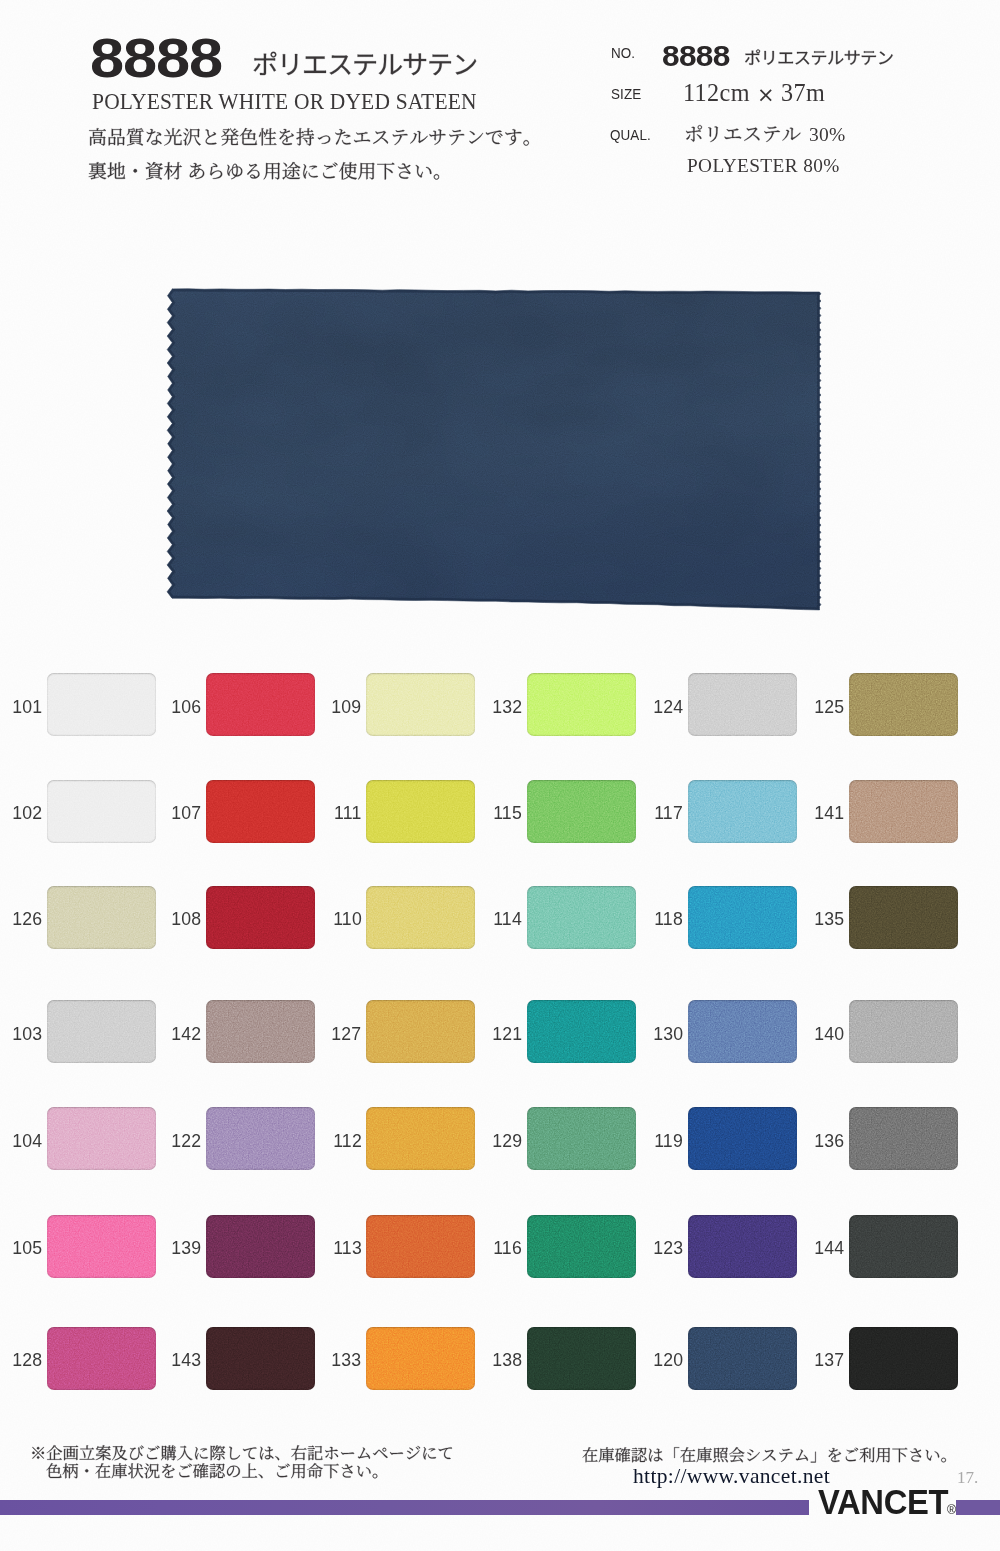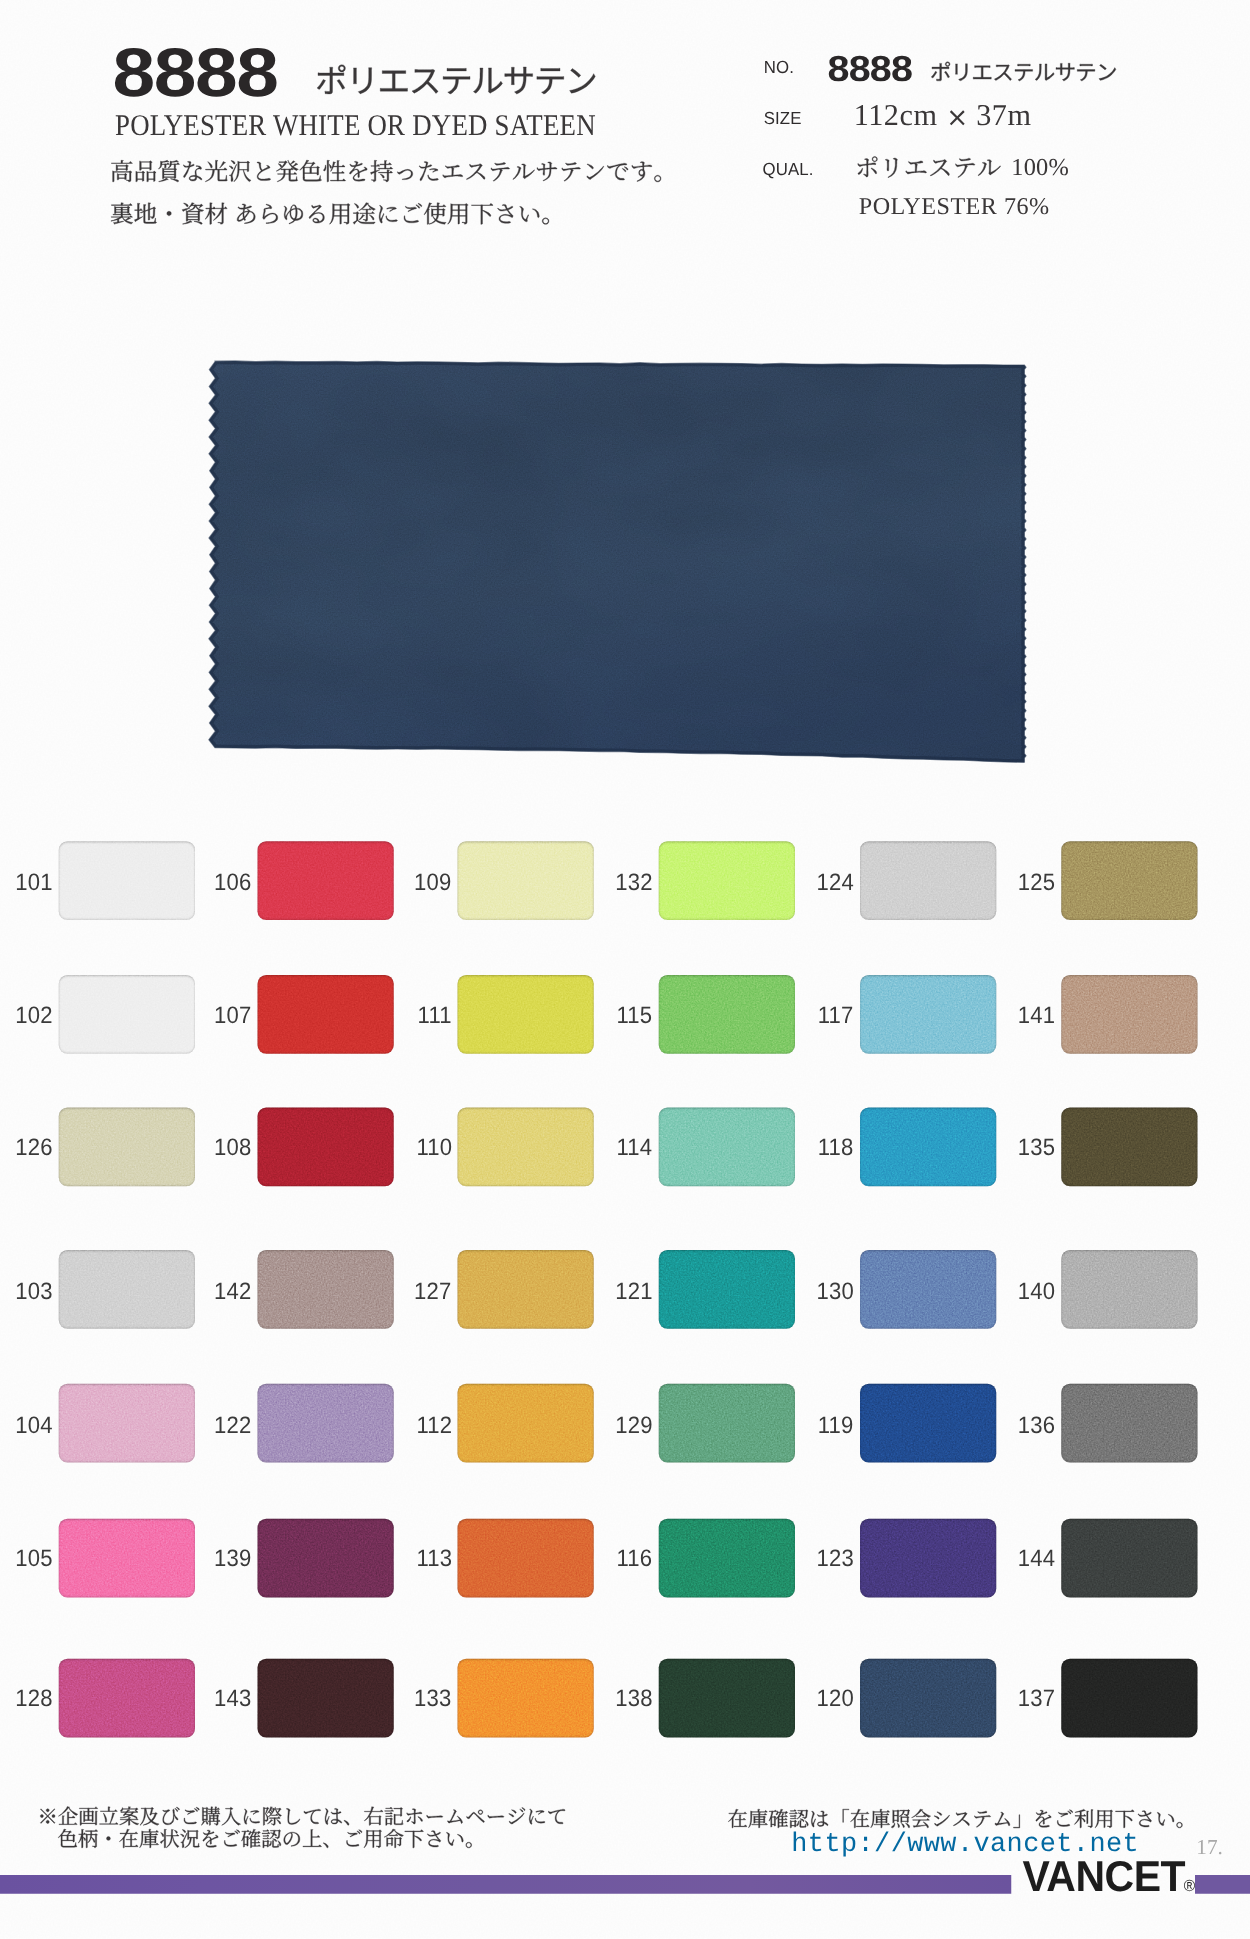--- a/index.html
+++ b/index.html
@@ -53,21 +53,21 @@
   .chip::after{content:"";position:absolute;inset:0;border-radius:7px;
                background:#808080;filter:url(#chipnoise);mix-blend-mode:overlay;opacity:.42;}
   .ccode{position:absolute;font-family:"Liberation Sans",sans-serif;font-size:19px;
          color:#3a3a3a;letter-spacing:.2px;line-height:1;text-align:right;
          transform:scaleX(.93);transform-origin:right top;}
 
   
   #note1{left:30px;top:1459px;}
   #note2{left:46px;top:1477px;}
   #stock{left:582px;top:1460.5px;}
-  #url{left:633px;top:1464px;font-family:Liberation Mono, monospace;font-size:21.5px;color:#0369a1;letter-spacing:.35px;}
+  #url{left:633px;top:1464px;font-family:Liberation Serif, serif;font-size:21.5px;color:#0f172a;letter-spacing:.35px;}
   #pageno{left:957px;top:1468px;font-family:"Liberation Serif",serif;font-size:17px;color:#a9a9a9;}
   #bar-left{left:0;top:1500px;width:809px;height:15px;
             background:linear-gradient(90deg,#6a52a0 0%,#6d55a2 20%,#6f58a0 48%,#73599f 74%,#6b539e 100%);}
   #bar-right{left:956px;top:1500px;width:44px;height:15px;background:#7058a3;}
   #brand{left:818px;top:1485px;font-family:"Liberation Sans",sans-serif;font-weight:700;font-size:34.5px;
          letter-spacing:-.4px;color:#1d1d1d;line-height:1;transform:scaleX(.95);transform-origin:left top;}
   #brand .rmark{font-size:13px;vertical-align:0px;font-weight:400;letter-spacing:0;margin-left:-1px;}
 </style>
 </head>
 <body>
@@ -114,22 +114,22 @@
       </svg>
 </div>
 <div class="abs splabel" id="size-label">SIZE</div>
 <div class="abs" id="size-value"><span>112cm</span><span class="times">×</span><span>37m</span></div>
 <div class="abs splabel" id="qual-label">QUAL.</div>
 <div class="abs" id="qual-kata">
   <svg class="jp" width="117" height="46" viewBox="0 -34 117 46" style="margin-top: -34px;">
         <path d="M15.8 -11.6Q14.9 -11.6 14.3 -12.2Q13.7 -12.9 13.7 -13.7Q13.7 -14.6 14.3 -15.2Q14.9 -15.8 15.8 -15.8Q16.6 -15.8 17.3 -15.2Q17.9 -14.6 17.9 -13.7Q17.9 -12.9 17.3 -12.2Q16.6 -11.6 15.8 -11.6ZM9.4 .6Q9.1 .6 9 .5Q8.9 .4 8.8 .2Q8.7 -0 8.4 -.3Q8.2 -.6 7.7 -.9Q7.3 -1.3 6.8 -1.5L7 -1.9Q7.5 -1.8 8 -1.6Q8.5 -1.4 8.9 -1.3Q9 -1.3 9.2 -1.4Q9.3 -1.4 9.3 -1.6Q9.3 -1.9 9.3 -2.6Q9.3 -3.3 9.3 -4.2Q9.4 -5 9.4 -5.9Q9.4 -6.7 9.4 -7.3Q9.4 -7.7 9.3 -8.3Q9.3 -8.9 9.3 -9.6Q9.3 -10.2 9.3 -10.8Q9.3 -11.5 9.3 -11.9Q9.3 -12.4 9.2 -12.7Q9.2 -13.1 8.8 -13.3Q8.5 -13.4 7.7 -13.5L7.7 -13.9Q8 -14 8.4 -14.1Q8.8 -14.2 9.1 -14.2Q9.6 -14.1 10 -14Q10.4 -13.8 10.7 -13.5Q11 -13.2 11 -13Q11 -12.8 10.8 -12.7Q10.7 -12.6 10.6 -12.5Q10.6 -12.4 10.5 -12.1Q10.5 -11.7 10.5 -11.1Q10.4 -10.5 10.4 -9.8Q10.4 -9.2 10.4 -8.5Q10.4 -7.8 10.4 -7.3Q10.4 -6.9 10.4 -6.2Q10.4 -5.4 10.4 -4.6Q10.5 -3.8 10.5 -3.1Q10.5 -2.3 10.5 -1.8Q10.5 -1.2 10.5 -1.1Q10.5 -.7 10.4 -.3Q10.2 .1 10 .4Q9.7 .6 9.4 .6ZM3.1 -1.5Q2.7 -1.5 2.6 -1.7Q2.4 -1.9 2.4 -2.2Q2.4 -2.4 2.5 -2.6Q2.6 -2.7 2.9 -2.9Q3.1 -3 3.4 -3.3Q4.4 -4.1 4.9 -4.9Q5.4 -5.6 5.7 -6.4L6.2 -6.3Q6.1 -5.5 5.8 -4.7Q5.5 -3.8 5.1 -3.1Q4.6 -2.4 4.1 -2Q3.6 -1.5 3.1 -1.5ZM3.9 -7.8Q3.7 -7.8 3.4 -8Q3.2 -8.2 2.9 -8.4Q2.6 -8.7 2.5 -9Q2.4 -9.2 2.3 -9.5Q2.3 -9.8 2.2 -10.1L2.6 -10.3Q2.9 -9.9 3.2 -9.6Q3.5 -9.2 3.8 -9.3Q4.1 -9.3 4.7 -9.3Q5.2 -9.4 5.9 -9.5Q6.7 -9.5 7.4 -9.6Q8.1 -9.7 8.7 -9.8Q9.3 -9.9 9.7 -9.9Q11.5 -10.1 12.5 -10.3Q13.5 -10.4 14 -10.6Q14.5 -10.7 14.7 -10.7Q14.9 -10.8 15.1 -10.8Q15.5 -10.8 15.9 -10.7Q16.3 -10.5 16.5 -10.3Q16.8 -10.1 16.8 -9.9Q16.8 -9.6 16.6 -9.5Q16.5 -9.3 16.1 -9.3Q15.7 -9.3 15.2 -9.4Q14.8 -9.4 14.1 -9.4Q13.7 -9.4 12.9 -9.3Q12.1 -9.3 11.3 -9.2Q10.4 -9.1 9.7 -9Q9.1 -8.9 8.3 -8.8Q7.5 -8.7 6.7 -8.6Q5.9 -8.5 5.3 -8.3Q4.9 -8.3 4.7 -8.1Q4.5 -8 4.3 -7.9Q4.2 -7.8 3.9 -7.8ZM16.7 -2Q16.3 -2 16.1 -2.4Q15.9 -2.8 15.6 -3.2Q15.2 -3.9 14.5 -4.7Q13.9 -5.6 12.8 -6.3L13.1 -6.7Q14.1 -6.3 15 -5.7Q15.9 -5.1 16.6 -4.4Q17.2 -3.7 17.3 -2.9Q17.4 -2.5 17.3 -2.2Q17.1 -2 16.7 -2ZM15.8 -12.3Q16.4 -12.3 16.8 -12.7Q17.2 -13.1 17.2 -13.7Q17.2 -14.3 16.8 -14.8Q16.4 -15.2 15.8 -15.2Q15.2 -15.2 14.7 -14.8Q14.3 -14.3 14.3 -13.7Q14.3 -13.1 14.7 -12.7Q15.2 -12.3 15.8 -12.3ZM26.3 .7Q29.1 -.8 30.5 -2.9Q31.9 -5 32.1 -8Q32.2 -8.6 32.2 -9.3Q32.2 -9.9 32.2 -10.5Q32.2 -11.1 32.2 -11.7Q32.2 -12.2 32.2 -12.7Q32.1 -13 32.1 -13.2Q32 -13.4 31.8 -13.5Q31.6 -13.6 31.3 -13.7Q31 -13.8 30.6 -13.8L30.6 -14.2Q30.9 -14.3 31.2 -14.4Q31.6 -14.6 31.9 -14.6Q32.2 -14.6 32.5 -14.4Q32.9 -14.3 33.2 -14.1Q33.5 -13.9 33.7 -13.7Q33.9 -13.5 33.9 -13.4Q33.9 -13.2 33.8 -13Q33.7 -12.9 33.7 -12.7Q33.6 -12.6 33.5 -12.2Q33.5 -11.8 33.5 -11.2Q33.5 -10.7 33.5 -10.1Q33.4 -9.5 33.4 -8.9Q33.4 -8.3 33.4 -7.9Q33.2 -4.5 31.5 -2.3Q29.8 -.2 26.5 1.1ZM26.3 -4.2Q26.1 -4.2 26 -4.4Q25.8 -4.6 25.7 -4.9Q25.6 -5.2 25.6 -5.6Q25.6 -5.9 25.7 -6.6Q25.8 -7.3 25.8 -8.4Q25.8 -8.9 25.8 -9.6Q25.8 -10.3 25.7 -11Q25.7 -11.6 25.7 -12Q25.6 -12.3 25.6 -12.5Q25.5 -12.6 25.3 -12.7Q25.1 -12.8 24.8 -12.9Q24.6 -12.9 24.3 -13L24.3 -13.4Q24.5 -13.5 24.8 -13.5Q25.1 -13.6 25.4 -13.6Q25.7 -13.6 26 -13.5Q26.3 -13.4 26.6 -13.2Q26.9 -13 27.1 -12.8Q27.3 -12.6 27.3 -12.4Q27.3 -12.2 27.2 -12.1Q27.2 -11.9 27.1 -11.7Q27 -11.5 27 -11.1Q27 -10.9 27 -10.3Q27 -9.7 27 -8.9Q27 -8.1 27 -7.4Q27 -6.6 27 -6Q27 -5.4 27 -5.2Q27 -4.6 26.8 -4.4Q26.6 -4.2 26.3 -4.2ZM42.6 -1.9Q42.3 -1.9 41.9 -2.1Q41.6 -2.3 41.3 -2.6Q41 -3 40.9 -3.2Q40.8 -3.4 40.7 -3.6Q40.6 -3.9 40.6 -4.2L41 -4.4Q41.3 -4 41.7 -3.7Q42 -3.4 42.5 -3.4Q42.8 -3.4 43.7 -3.4Q44.5 -3.5 45.7 -3.6Q46.9 -3.8 48.3 -3.9Q49.6 -4 51 -4.1Q52.4 -4.2 53.5 -4.3Q53.9 -4.3 54.2 -4.3Q54.4 -4.4 54.6 -4.4Q54.7 -4.5 54.9 -4.5Q55.2 -4.5 55.6 -4.4Q55.9 -4.3 56.3 -4.1Q56.7 -3.9 56.9 -3.6Q57.2 -3.4 57.2 -3.1Q57.2 -2.9 57 -2.8Q56.9 -2.6 56.6 -2.6Q56.4 -2.6 55.9 -2.8Q55.3 -2.9 54.6 -3Q53.8 -3.1 52.8 -3.1Q52.2 -3.2 51.3 -3.2Q50.4 -3.1 49.4 -3.1Q48.4 -3 47.4 -2.9Q46.4 -2.8 45.6 -2.6Q44.7 -2.5 44.1 -2.3Q43.6 -2.2 43.2 -2Q42.9 -1.9 42.6 -1.9ZM48 -3.4Q48.1 -4 48.1 -4.6Q48.1 -5.3 48.2 -6.1Q48.2 -6.8 48.2 -7.4Q48.2 -8 48.2 -8.4Q48.2 -9 48 -9.4Q47.9 -9.9 47.4 -10.3L47.7 -10.6Q48.1 -10.5 48.5 -10.4Q48.8 -10.2 49.2 -10.1Q49.5 -9.9 49.7 -9.7Q49.9 -9.5 49.9 -9.3Q49.9 -9 49.7 -8.7Q49.6 -8.5 49.6 -8Q49.5 -7.7 49.5 -7.1Q49.4 -6.6 49.4 -5.9Q49.3 -5.3 49.3 -4.6Q49.3 -4 49.2 -3.4ZM44.7 -9.7Q44.4 -9.7 44.1 -9.9Q43.8 -10.1 43.6 -10.4Q43.3 -10.6 43.1 -10.9Q42.9 -11.3 42.7 -11.7L43 -11.9Q43.5 -11.5 44 -11.2Q44.4 -10.9 45 -10.9Q45.6 -10.9 46.7 -11Q47.9 -11.1 49.3 -11.3Q50.5 -11.5 51.1 -11.7Q51.7 -11.8 51.9 -12Q52.2 -12.1 52.3 -12.2Q52.4 -12.3 52.6 -12.3Q52.9 -12.3 53.2 -12.2Q53.5 -12.1 53.8 -12Q54.1 -11.9 54.2 -11.7Q54.4 -11.6 54.4 -11.4Q54.4 -11.2 54.3 -11Q54.1 -10.9 53.7 -10.8Q53.4 -10.8 52.8 -10.7Q52.1 -10.6 51.3 -10.5Q50.5 -10.4 49.7 -10.4Q48.8 -10.3 48.2 -10.2Q47 -10 46.1 -9.9Q45.2 -9.7 44.7 -9.7ZM60.2 -.8Q61.5 -1.5 62.9 -2.5Q64.2 -3.4 65.5 -4.5Q66.8 -5.7 67.8 -6.9Q68.9 -8.1 69.8 -9.3Q70.6 -10.6 71.2 -11.8Q71.3 -12.1 70.9 -12Q70.4 -12 69.7 -11.8Q69 -11.7 68.2 -11.5Q67.5 -11.3 66.8 -11.2Q66.2 -11 65.8 -10.9Q65.5 -10.8 65.3 -10.7Q65.1 -10.6 65 -10.5Q64.9 -10.4 64.6 -10.4Q64.3 -10.4 64 -10.6Q63.7 -10.8 63.4 -11.2Q63.2 -11.5 63 -11.7Q63 -11.9 62.9 -12.2Q62.8 -12.5 62.8 -12.9L63.2 -13.1Q63.3 -12.9 63.5 -12.6Q63.7 -12.3 64 -12.1Q64.2 -11.9 64.5 -11.9Q64.8 -11.9 65.4 -12Q66 -12.1 66.8 -12.2Q67.5 -12.3 68.2 -12.4Q69 -12.6 69.6 -12.7Q70.2 -12.8 70.5 -12.9Q70.7 -13 70.9 -13.1Q71 -13.2 71.2 -13.3Q71.3 -13.4 71.4 -13.4Q71.6 -13.4 72 -13.2Q72.3 -13.1 72.6 -12.8Q72.9 -12.6 73.1 -12.3Q73.3 -12.1 73.3 -11.9Q73.3 -11.7 73.1 -11.6Q73 -11.5 72.8 -11.3Q72.6 -11.2 72.5 -11Q72.1 -10.5 71.6 -9.7Q71.1 -8.9 70.4 -8.1Q69.8 -7.2 69 -6.4Q68.3 -5.6 67.5 -4.8Q66.6 -4 65.5 -3.2Q64.5 -2.4 63.2 -1.7Q61.9 -.9 60.5 -.3ZM74.9 -.6Q74.6 -.6 74.4 -.9Q74.2 -1.1 73.9 -1.5Q73.6 -1.9 73 -2.4Q72.4 -3.2 71.7 -3.9Q70.9 -4.6 70.2 -5.2Q69.4 -5.8 68.4 -6.3L68.8 -6.8Q70 -6.2 71.2 -5.6Q72.4 -4.9 73.4 -4.2Q74.4 -3.4 75 -2.7Q75.5 -2 75.5 -1.4Q75.5 -1.1 75.4 -.9Q75.2 -.6 74.9 -.6ZM82.2 .6Q83.6 -.3 84.6 -1.3Q85.6 -2.4 86.3 -3.4Q86.9 -4.4 87.3 -5.3Q87.7 -6.2 87.9 -6.9Q88 -7.6 88 -7.9Q88 -8.2 87.8 -8.5Q87.7 -8.7 87.3 -9.1L88.1 -9.3Q88.5 -9.1 88.9 -8.9Q89.3 -8.6 89.6 -8.4Q89.9 -8.1 89.9 -7.9Q89.9 -7.7 89.8 -7.6Q89.6 -7.4 89.5 -7.3Q89.3 -7.1 89.2 -6.8Q88.9 -6.1 88.5 -5.1Q88.1 -4.1 87.4 -3.1Q86.7 -2 85.5 -1Q84.4 .1 82.6 1ZM82.1 -7.6Q81.9 -7.6 81.5 -7.9Q81.2 -8.1 80.9 -8.4Q80.7 -8.7 80.6 -9Q80.5 -9.1 80.5 -9.4Q80.4 -9.6 80.4 -9.9L80.8 -10Q81 -9.7 81.3 -9.3Q81.6 -9 82 -9Q82.4 -9 83.2 -9.1Q84 -9.2 85 -9.3Q86.1 -9.4 87.3 -9.6Q88.4 -9.7 89.6 -9.8Q90.8 -10 91.9 -10.1Q92.6 -10.1 92.9 -10.2Q93.3 -10.3 93.5 -10.4Q93.7 -10.4 93.9 -10.4Q94.3 -10.4 94.7 -10.3Q95.1 -10.2 95.5 -9.9Q95.8 -9.7 95.8 -9.4Q95.8 -9.2 95.7 -9.1Q95.5 -8.9 95.2 -8.9Q95 -8.9 94.5 -9Q93.9 -9.1 93.2 -9.1Q92.5 -9.1 91.2 -9Q89.9 -8.9 88.5 -8.8Q87.6 -8.7 86.6 -8.6Q85.6 -8.4 84.8 -8.3Q84 -8.1 83.6 -8Q83.2 -7.9 82.8 -7.8Q82.4 -7.7 82.1 -7.6ZM85.6 -12.3Q84.9 -12.3 84.4 -12.7Q83.9 -13.1 83.4 -13.9L83.7 -14.2Q84.3 -13.7 84.7 -13.6Q85.1 -13.4 85.6 -13.4Q86.2 -13.4 86.8 -13.5Q87.5 -13.5 88.1 -13.6Q88.7 -13.7 89.1 -13.8Q89.7 -14 90 -14.1Q90.4 -14.2 90.6 -14.3Q90.8 -14.4 90.9 -14.4Q91.6 -14.4 92 -14.2Q92.4 -14 92.4 -13.6Q92.4 -13.4 92.2 -13.3Q92.1 -13.2 91.6 -13.1Q91 -13 90.3 -12.8Q89.5 -12.7 88.7 -12.6Q87.9 -12.5 87.1 -12.4Q86.3 -12.3 85.6 -12.3ZM108.2 -1.1Q108.1 -1.1 107.9 -1.3Q107.7 -1.4 107.5 -1.6Q107.3 -1.8 107.2 -2.1Q107 -2.3 107 -2.4Q107 -2.6 107.1 -2.7Q107.1 -2.9 107.2 -3.1Q107.3 -3.3 107.3 -3.7Q107.3 -4 107.4 -4.8Q107.4 -5.5 107.4 -6.5Q107.4 -7.5 107.4 -8.5Q107.5 -9.5 107.4 -10.4Q107.4 -11.3 107.4 -11.9Q107.4 -12.3 107 -12.4Q106.6 -12.6 105.9 -12.6L105.8 -13.1Q106.2 -13.2 106.5 -13.2Q106.8 -13.3 107.1 -13.3Q107.4 -13.3 107.8 -13.2Q108.1 -13.1 108.4 -12.9Q108.7 -12.7 108.9 -12.5Q109.2 -12.3 109.2 -12.1Q109.2 -11.9 109.1 -11.8Q109 -11.7 108.8 -11.5Q108.7 -11.4 108.7 -11.1Q108.7 -10.8 108.6 -10.1Q108.6 -9.4 108.6 -8.4Q108.6 -7.5 108.5 -6.5Q108.5 -5.5 108.5 -4.7Q108.5 -3.9 108.5 -3.4Q108.5 -3.1 108.8 -3.2Q110.2 -3.8 111.5 -4.6Q112.9 -5.5 114 -6.5Q115.2 -7.5 116.1 -8.4L116.5 -8.1Q115.7 -6.9 114.5 -5.8Q113.3 -4.7 112 -3.7Q110.7 -2.7 109.3 -1.9Q109.1 -1.8 108.9 -1.6Q108.8 -1.4 108.6 -1.3Q108.5 -1.1 108.2 -1.1ZM98.4 -.8Q99.6 -1.7 100.5 -2.8Q101.4 -4 102.1 -5.2Q102.8 -6.4 103.1 -7.6Q103.5 -8.7 103.5 -9.6Q103.5 -9.9 103.2 -10.1Q102.9 -10.3 102.6 -10.4Q102.2 -10.5 102 -10.6V-11Q102.2 -11 102.5 -11.1Q102.8 -11.1 103.1 -11.1Q103.4 -11.1 103.7 -11Q104.1 -10.8 104.4 -10.6Q104.8 -10.4 105 -10.2Q105.2 -9.9 105.2 -9.7Q105.2 -9.4 105 -9.2Q104.8 -9.1 104.7 -8.7Q104.4 -7.2 103.7 -5.7Q102.9 -4.2 101.7 -2.9Q100.5 -1.5 98.7 -.4Z"></path>
       </svg>
 </div>
-<div class="abs" id="qual-pct">100%</div>
-<div class="abs" id="qual-en">POLYESTER 76%</div>
+<div class="abs" id="qual-pct">30%</div>
+<div class="abs" id="qual-en">POLYESTER 80%</div>
 
 <svg class="abs" id="fabric" width="1000" height="1551" viewBox="0 0 1000 1551">
   <defs>
     <linearGradient id="fg" x1="0" y1="0" x2="0.30" y2="1">
       <stop offset="0" stop-color="#2a3a50"></stop>
       <stop offset="0.28" stop-color="#263549"></stop>
       <stop offset="0.62" stop-color="#28384d"></stop>
       <stop offset="1" stop-color="#223148"></stop>
     </linearGradient>
     <filter id="weave" x="0" y="0" width="100%" height="100%" color-interpolation-filters="sRGB">

